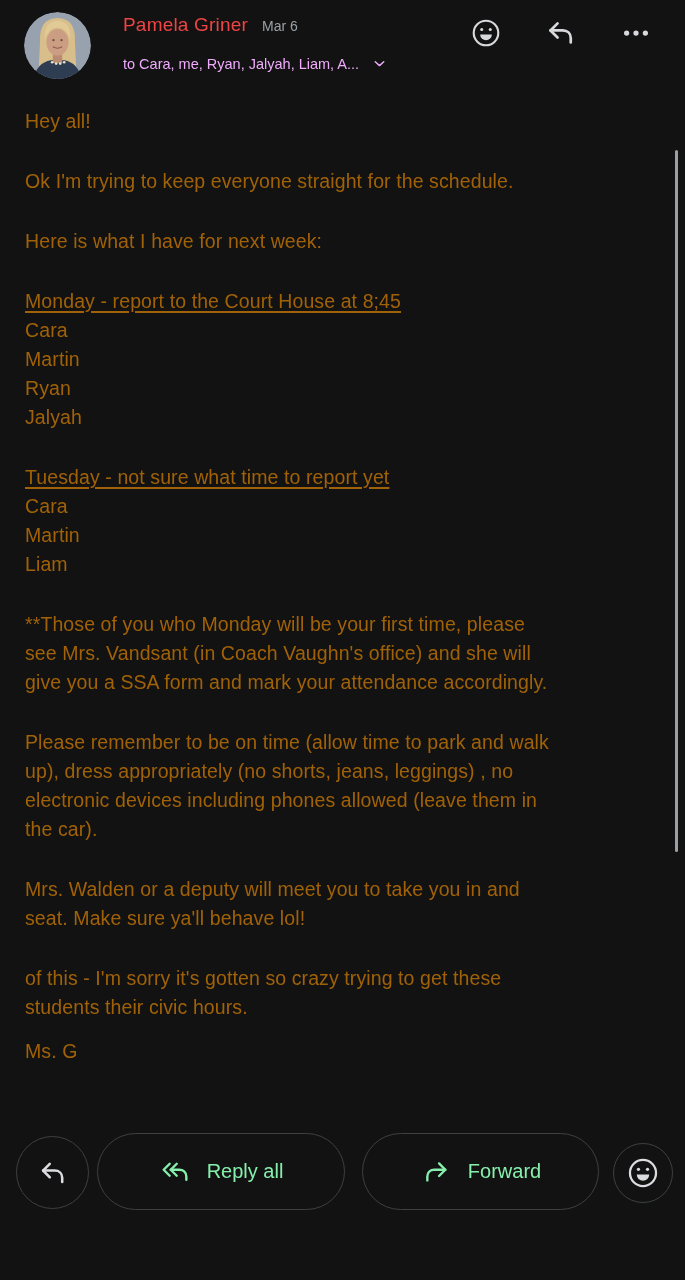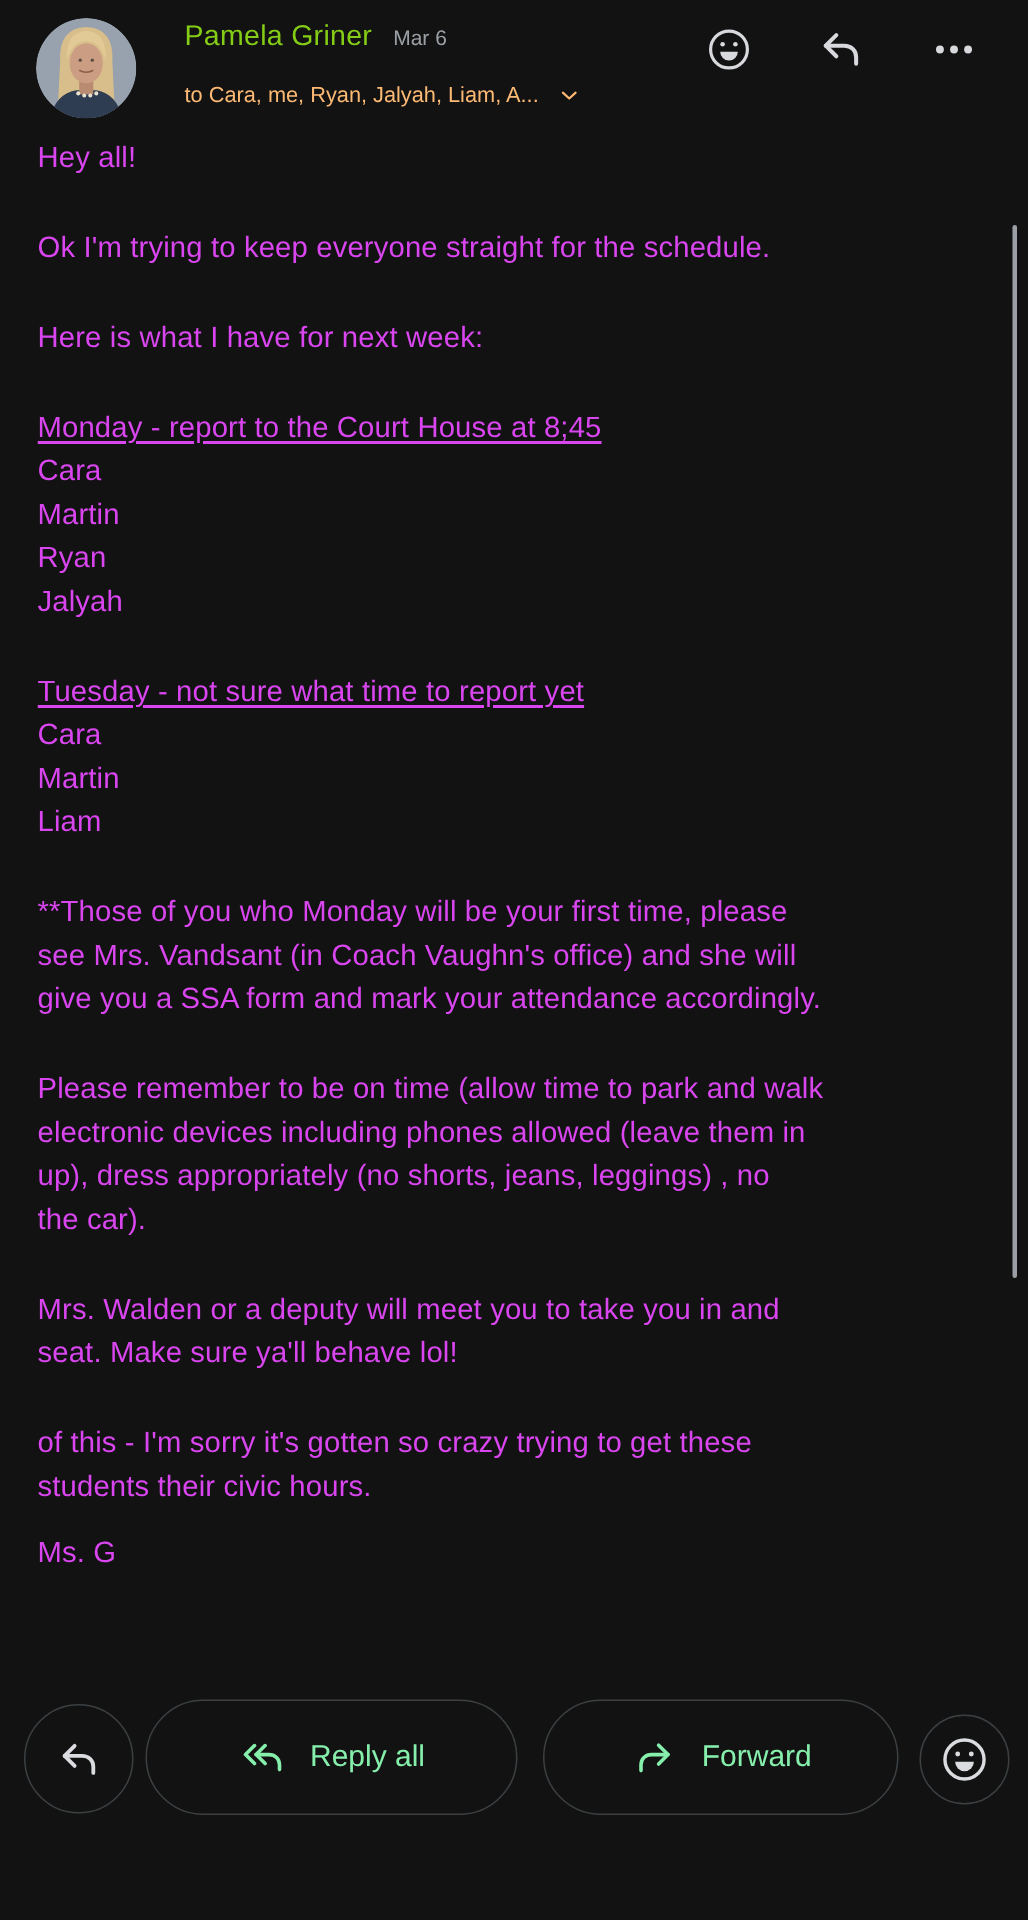--- a/index.html
+++ b/index.html
@@ -13,41 +13,41 @@
   
   .header{position:absolute;top:0;left:0;width:685px;height:92px;}
   .avatar{
     position:absolute;left:24px;top:12px;width:67px;height:67px;
     border-radius:50%;overflow:hidden;
   }
   .sender-row{
     position:absolute;left:123px;top:14px;
     display:flex;align-items:baseline;gap:14px;white-space:nowrap;
   }
-  .sender{font-size:19px;color:#84cc16;font-weight:500;letter-spacing:.2px;}
+  .sender{font-size:19px;color:#ef4444;font-weight:500;letter-spacing:.2px;}
   .date{font-size:14px;color:#9aa0a6;}
   .recip-row{
     position:absolute;left:123px;top:55px;
     display:flex;align-items:center;gap:12px;
-    color:#fdba74;font-size:14.5px;white-space:nowrap;cursor:pointer;
+    color:#f0abfc;font-size:14.5px;white-space:nowrap;cursor:pointer;
   }
   .icon-btn{
     position:absolute;top:13px;width:40px;height:40px;
     display:flex;align-items:center;justify-content:center;
     color:#d7d9dc;background:transparent;border:none;padding:0;cursor:pointer;
   }
   #top-emoji{left:466px;}
   #top-reply{left:541px;}
   #top-more{left:616px;}
   .ic{display:block;}
   
   .email-body{
-    position:absolute;left:25px;top:91px;width:635px;height:1004px;
+    position:absolute;left:25px;top:107px;width:635px;height:1004px;
     overflow:hidden;
-    color:#d946ef;font-size:19.5px;line-height:29px;letter-spacing:.1px;
+    color:#a16207;font-size:19.5px;line-height:29px;letter-spacing:.1px;
   }
   .block{margin:0 0 31px 0;}
   .block:last-child{margin-top:-16px;}
   .line{white-space:nowrap;}
   .heading{
     font-weight:400;
     text-decoration:underline;
     text-decoration-thickness:2px;
     text-underline-offset:3px;
   }
@@ -167,22 +167,22 @@
       <div class="line">Martin</div>
       <div class="line">Liam</div>
     </div>
     <div class="block">
       <div class="line">**Those of you who Monday will be your first time, please</div>
       <div class="line">see Mrs. Vandsant (in Coach Vaughn's office) and she will</div>
       <div class="line">give you a SSA form and mark your attendance accordingly.</div>
     </div>
     <div class="block">
       <div class="line">Please remember to be on time (allow time to park and walk</div>
+      <div class="line">up), dress appropriately (no shorts, jeans, leggings) , no</div>
       <div class="line">electronic devices including phones allowed (leave them in</div>
-      <div class="line">up), dress appropriately (no shorts, jeans, leggings) , no</div>
       <div class="line">the car).</div>
     </div>
     <div class="block">
       <div class="line">Mrs. Walden or a deputy will meet you to take you in and</div>
       <div class="line">seat. Make sure ya'll behave lol!</div>
     </div>
     <div class="block">
       <div class="line">of this - I'm sorry it's gotten so crazy trying to get these</div>
       <div class="line">students their civic hours.</div>
     </div>

